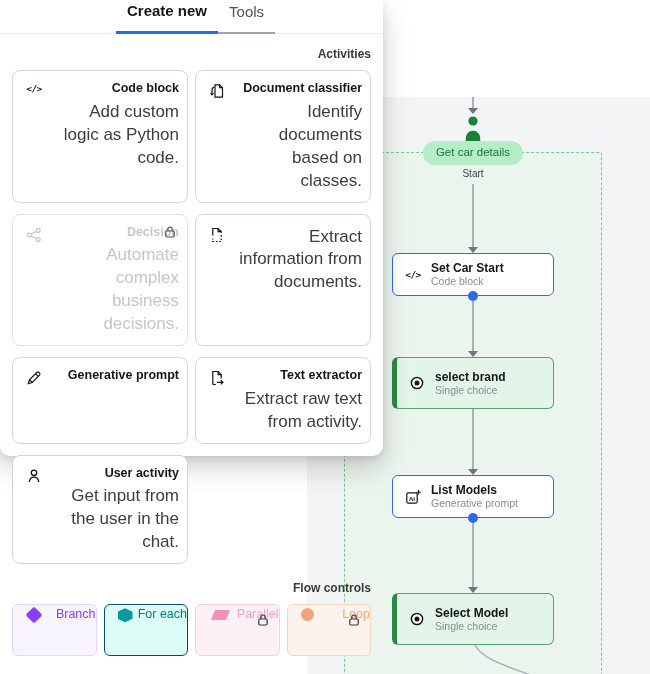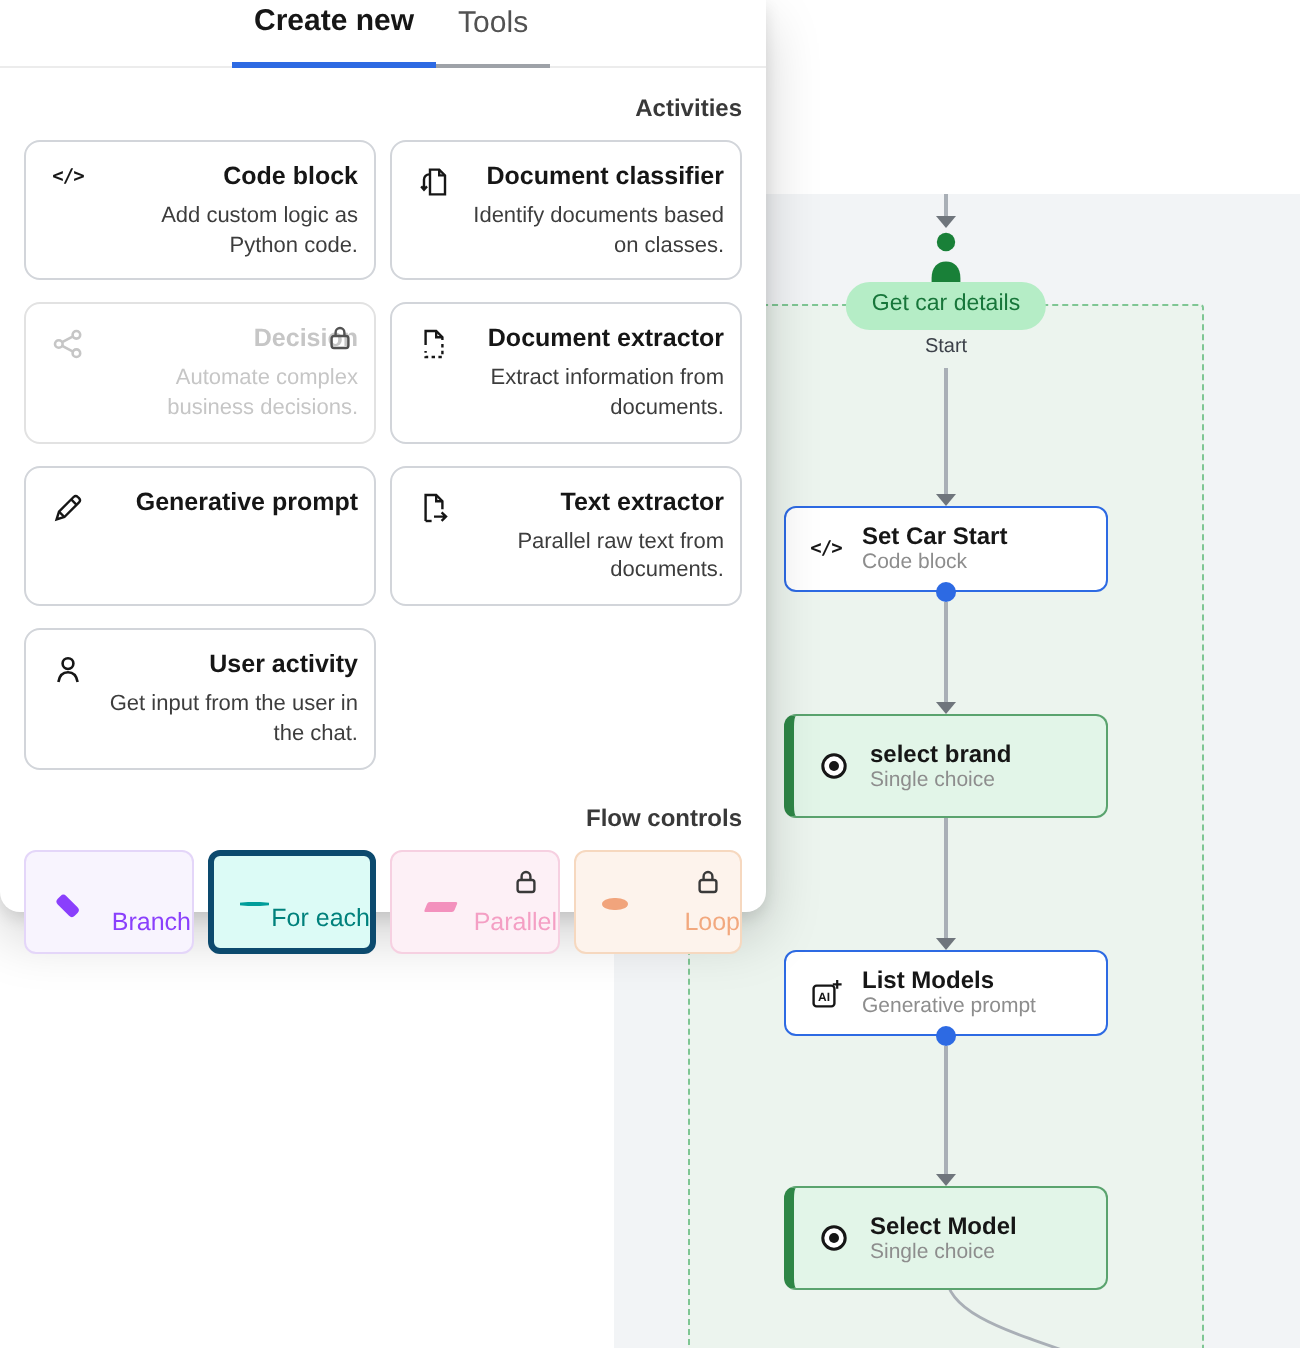--- a/index.html
+++ b/index.html
@@ -70,35 +70,35 @@
   .section-title{font-size:12px;font-weight:bold;color:#393939;margin:13px 0 9px 1px;}
   .cards{display:grid;grid-template-columns:176px 176px;column-gap:7px;row-gap:11px;}
   .card{
     position:relative;box-sizing:border-box;background:#fff;
     border:1px solid #d2d5da;border-radius:8px;min-height:57px;
     padding:11px 8px 9px 12px;cursor:pointer;
     display:grid;grid-template-columns:18px 1fr;column-gap:8px;align-items:start;
   }
   .card-icon{color:#161616;display:flex;align-items:flex-start;justify-content:center;padding-top:1px;}
   .card-title{font-size:12.5px;font-weight:bold;color:#161616;margin-bottom:5px;line-height:1.1;}
-  .card-desc{font-size:11px;color:#3d3d3d;line-height:1.35;max-width:138px;}
+  .card-desc{font-size:17px;color:#3d3d3d;line-height:1.35;max-width:138px;}
   .card-locked{border-color:#e2e2e2;cursor:default;}
   .card-locked .card-title,.card-locked .card-desc{color:#c6c6c6;}
   .card-locked .card-icon{color:#c6c6c6;}
   .lock{position:absolute;top:10px;right:10px;}
   .tiles{display:flex;gap:7px;margin-top:2px;}
   .tile{
     width:85px;height:52px;border-radius:6px;box-sizing:border-box;position:relative;
-    padding:23px 0 8px 13px;display:flex;flex-direction:column;justify-content:space-between;
+    padding:3px 0 8px 13px;display:flex;flex-direction:row;justify-content:space-between;
     cursor:pointer;
   }
   .tile-label{font-size:12.5px;line-height:1;}
   .tile-branch{background:#f8f4fe;border:1px solid #e4d6f9;}
   .tile-branch .tile-label{color:#8a3ffc;}
-  .tile-foreach{background:#dcfbf6;border:3px solid #0c4a6e;}
+  .tile-foreach{background:#dcfbf6;border:1px solid #0c4a6e;}
   .tile-foreach .tile-label{color:#00817c;}
   .tile-loop{background:#fdf3ec;border:1px solid #f6d8bf;cursor:default;}
   .tile-loop .tile-label{color:#f2a87e;}
   .tile-parallel{background:#fdf0f6;border:1px solid #f6d0e1;cursor:default;}
   .tile-parallel .tile-label{color:#f49fc4;}
   .shape-diamond{width:12px;height:12px;background:#8a3ffc;transform:rotate(45deg);border-radius:2px;margin:1px 0 0 2px;}
   .shape-hexagon{width:15px;height:14px;background:#009d9a;clip-path:polygon(50% 0,100% 25%,100% 75%,50% 100%,0 75%,0 25%);}
   .shape-circle{width:13px;height:13px;background:#f1a47c;border-radius:50%;}
   .shape-parallelogram{width:15px;height:10px;background:#f391bd;transform:skewX(-22deg);border-radius:1px;margin:2px 0 0 4px;}
   .tile .lock{top:8px;right:9px;}
@@ -251,21 +251,20 @@
 
       <div class="card">
         <span class="card-icon">
           <svg width="16" height="16" viewBox="0 0 16 16" fill="none" stroke="currentColor" stroke-width="1.2">
             <path d="M3.8 8.5V1.5h5.3l3.1 3.1v1.4"></path>
             <path d="M9.1 1.5v3.1h3.1"></path>
             <path d="M12.2 8v6.5H3.8v-3" stroke-dasharray="1.7 1.7"></path>
           </svg>
         </span>
         <span>
-          <div class="card-title">Document extractor</div>
           <div class="card-desc">Extract information from documents.</div>
         </span>
       </div>
 
       <div class="card">
         <span class="card-icon">
           <svg width="16" height="16" viewBox="0 0 16 16" fill="none" stroke="currentColor" stroke-width="1.2">
             <path d="M2.3 13.7l1.2-3.9 7.3-7.3a1.5 1.5 0 0 1 2.1 0l.6.6a1.5 1.5 0 0 1 0 2.1l-7.3 7.3z"></path>
             <path d="M9.6 3.7l2.7 2.7M3.5 9.8l2.7 2.7"></path>
           </svg>
@@ -279,21 +278,21 @@
         <span class="card-icon">
           <svg width="16" height="16" viewBox="0 0 16 16" fill="none" stroke="currentColor" stroke-width="1.2">
             <path d="M3.8 14.5V1.5h5.3l3.1 3.1v4"></path>
             <path d="M9.1 1.5v3.1h3.1"></path>
             <path d="M3.8 14.5h3"></path>
             <path d="M8 12.3h6M11.8 10.2l2.2 2.1-2.2 2.1"></path>
           </svg>
         </span>
         <span>
           <div class="card-title">Text extractor</div>
-          <div class="card-desc">Parallel raw text from documents.</div>
+          <div class="card-desc">Extract raw text from activity.</div>
         </span>
       </div>
 
       <div class="card">
         <span class="card-icon">
           <svg width="16" height="16" viewBox="0 0 16 16" fill="none" stroke="currentColor" stroke-width="1.3">
             <circle cx="8" cy="4.8" r="2.7"></circle>
             <path d="M3.2 14c.5-3.2 2.2-4.9 4.8-4.9s4.3 1.7 4.8 4.9"></path>
           </svg>
         </span>

